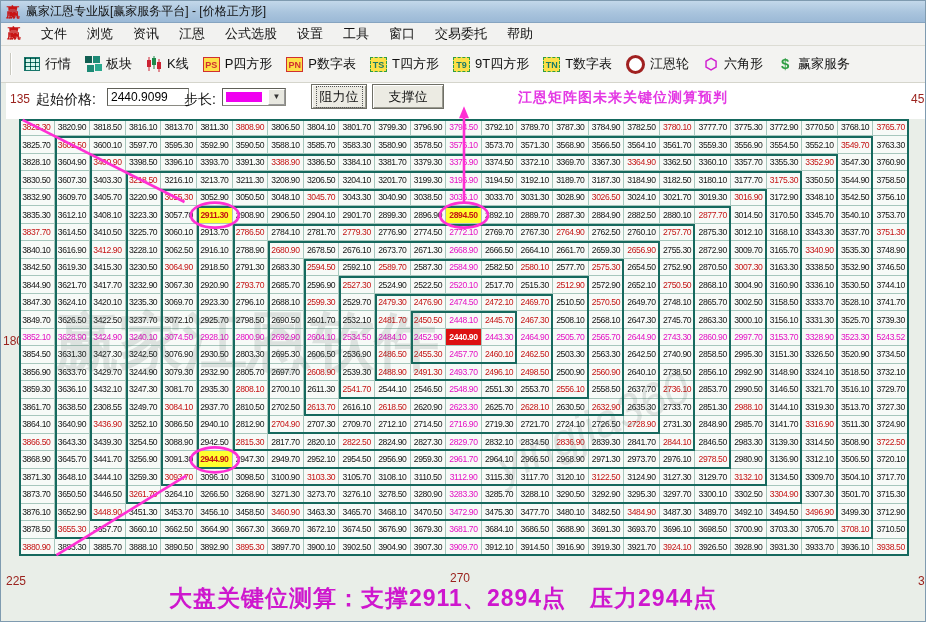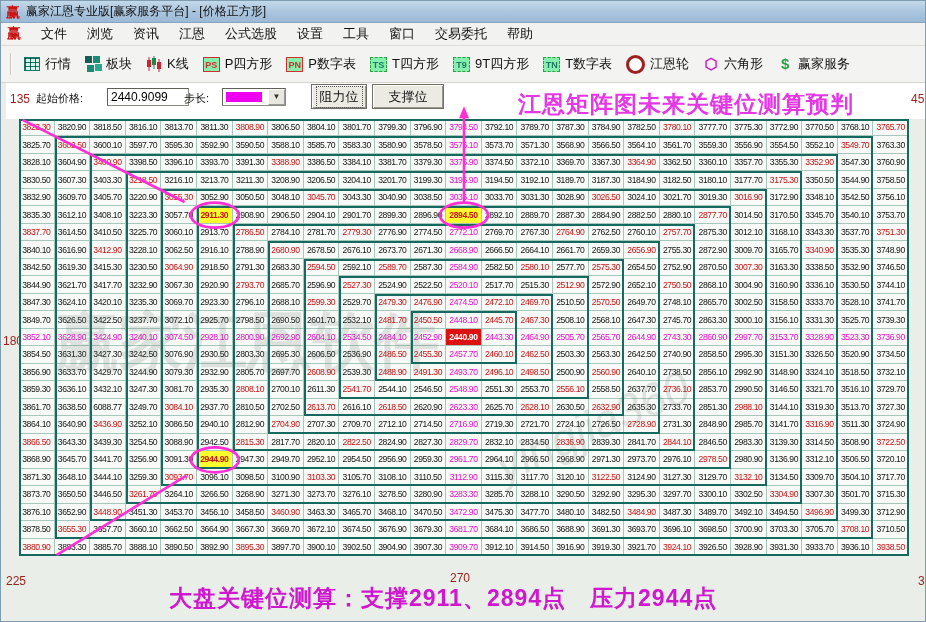--- a/index.html
+++ b/index.html
@@ -17,55 +17,55 @@
     border-bottom:1px solid #dcdcd4;display:flex;align-items:center;box-sizing:border-box;}
   .menubar .logo{color:#c81414;font-weight:bold;font-size:14px;margin:0 10px 0 6px;}
   .menu-item{font-size:13px;color:#111;padding:3px 10px;cursor:default;}
 
   
   .toolbar{position:absolute;left:0;top:45px;width:100%;height:37px;background:#f3f3f1;
     border-bottom:1px solid #d5d5cc;display:flex;align-items:center;padding-left:4px;box-sizing:border-box;}
   .tb-sep{width:1px;height:22px;background:#c9c9c0;border-right:1px solid #fff;margin:0 5px;}
   .tb-item{display:flex;align-items:center;gap:5px;font-size:13px;color:#111;padding:4px 7px;cursor:default;}
   .badge{display:inline-block;width:17px;height:15px;line-height:15px;text-align:center;
-    font-size:9px;font-weight:bold;background:#86efac;box-sizing:border-box;}
+    font-size:9px;font-weight:bold;background:#fde047;box-sizing:border-box;}
   .badge.red{border:1px solid #d03030;color:#d03030;}
   .badge.mag{border:1px solid #c030c0;color:#c030c0;}
   .badge.grn{border:1px dashed #2f9e44;color:#1d7a68;}
   .glyph16{display:inline-block;width:16px;height:16px;line-height:16px;text-align:center;font-size:13px;}
   .tbl-icon{width:16px;height:14px;border:1px solid #17756a;box-sizing:border-box;
     background:linear-gradient(#fff,#fff) , repeating-linear-gradient(90deg,#17756a 0 1px,#eafaf5 1px 5px),repeating-linear-gradient(180deg,#17756a 0 1px,#eafaf5 1px 4px);
     background-blend-mode:multiply;}
   .blocks-icon{position:relative;width:16px;height:16px;}
   .blocks-icon i{position:absolute;width:7px;height:7px;background:#1d8a76;}
   .blocks-icon i:nth-child(1){left:0;top:1;background:#115f52;}
   .blocks-icon i:nth-child(2){left:8px;top:0;}
   .blocks-icon i:nth-child(3){left:2px;top:9px;}
   .blocks-icon i:nth-child(4){left:10px;top:8px;background:#2aa98f;}
   .wheel-icon{width:13px;height:13px;border-radius:50%;border:3px solid #a02020;background:#fff;box-sizing:content-box;}
   .bigwheel-icon{width:15px;height:13px;border-radius:50%;border:2px solid #555;font-size:7px;line-height:13px;text-align:center;color:#333;background:#fff;}
   .hex-icon{color:#d020d0;font-size:15px;font-weight:bold;line-height:16px;}
   .dollar-icon{color:#2f9e44;font-size:15px;font-weight:bold;line-height:16px;}
 
   
   .controls{position:absolute;left:5px;top:82px;width:100%;height:36px;background:#ffffff;}
-  .ctl-label{position:absolute;font-size:11px;color:#111;top:8px;}
+  .ctl-label{position:absolute;font-size:14px;color:#111;top:8px;}
   .angle{position:absolute;color:#9b231e;font-size:12px;}
   .txt-input{position:absolute;left:101px;top:5px;width:82px;height:18px;border:1px solid #8a8a82;
     border-top-color:#5f5f58;border-left-color:#5f5f58;background:#fff;font-size:12px;padding:0 3px;box-sizing:border-box;font-family:"Liberation Sans",sans-serif;}
   .combo{position:absolute;left:216px;top:5px;width:64px;height:18px;background:#fff;
     border:1px solid #8a8a82;border-top-color:#5f5f58;border-left-color:#5f5f58;box-sizing:border-box;display:flex;align-items:center;}
   .combo .swatch{width:36px;height:10px;margin-left:3px;}
   .combo .dd{margin-left:auto;width:15px;height:14px;background:#e8e8e0;border:1px solid #999;
     border-top-color:#fff;border-left-color:#fff;font-size:8px;line-height:14px;text-align:center;color:#333;}
   .btn{position:absolute;top:1px;height:25px;background:#ecebe3;border:1px solid #6f6f66;
     box-shadow:inset 1px 1px 0 #fff, inset -1px -1px 0 #9a9a90;font-size:13px;color:#111;
     display:flex;align-items:center;justify-content:center;cursor:default;box-sizing:border-box;font-family:"Liberation Sans",sans-serif;}
   .btn.focused span{outline:1px dotted #555;padding:1px 3px;}
-  .headline{position:absolute;left:512px;top:6px;font-size:23px;font-weight:bold;color:#e438e4;letter-spacing:1px;white-space:nowrap;}
+  .headline{position:absolute;left:512px;top:6px;font-size:14px;font-weight:bold;color:#e438e4;letter-spacing:1px;white-space:nowrap;}
 
   
   #gridwrap{position:absolute;left:18px;top:118px;width:890px;height:437px;}
   #cells{position:absolute;left:0;top:0;width:890px;height:437px;display:grid;
     grid-template-columns:repeat(25,1fr);grid-template-rows:repeat(25,1fr);z-index:1;}
   .cell{display:flex;align-items:center;justify-content:center;border-right:1px solid #a7c7bd;
     border-bottom:1px solid #a7c7bd;font-size:8.6px;letter-spacing:-0.4px;color:#141414;
     background:#f7faf7;white-space:nowrap;overflow:hidden;box-sizing:border-box;}
   .cell.card{color:#e412c4;}
   .cell.diag{color:#c41414;}
@@ -500,21 +500,21 @@
         <div class="cell card">2464.90</div>
         <div class="cell card">2505.70</div>
         <div class="cell card">2565.70</div>
         <div class="cell card">2644.90</div>
         <div class="cell card">2743.30</div>
         <div class="cell card">2860.90</div>
         <div class="cell card">2997.70</div>
         <div class="cell card">3153.70</div>
         <div class="cell card">3328.90</div>
         <div class="cell card">3523.30</div>
-        <div class="cell card">3736.90</div>
+        <div class="cell card">5243.52</div>
         <div class="cell">3854.50</div>
         <div class="cell">3631.30</div>
         <div class="cell">3427.30</div>
         <div class="cell">3242.50</div>
         <div class="cell">3076.90</div>
         <div class="cell">2930.50</div>
         <div class="cell">2803.30</div>
         <div class="cell">2695.30</div>
         <div class="cell">2606.50</div>
         <div class="cell">2536.90</div>
@@ -578,21 +578,21 @@
         <div class="cell">2637.70</div>
         <div class="cell diag">2736.10</div>
         <div class="cell">2853.70</div>
         <div class="cell">2990.50</div>
         <div class="cell">3146.50</div>
         <div class="cell">3321.70</div>
         <div class="cell">3516.10</div>
         <div class="cell">3729.70</div>
         <div class="cell">3861.70</div>
         <div class="cell">3638.50</div>
-        <div class="cell">6088.77</div>
+        <div class="cell">2308.55</div>
         <div class="cell">3249.70</div>
         <div class="cell diag">3084.10</div>
         <div class="cell">2937.70</div>
         <div class="cell">2810.50</div>
         <div class="cell">2702.50</div>
         <div class="cell diag">2613.70</div>
         <div class="cell">2616.10</div>
         <div class="cell diag">2618.50</div>
         <div class="cell">2620.90</div>
         <div class="cell card">2623.30</div>

